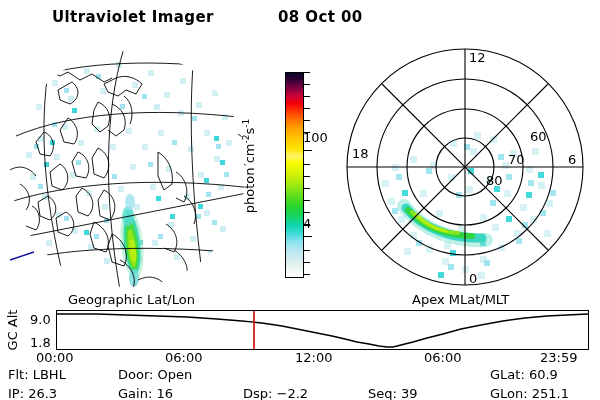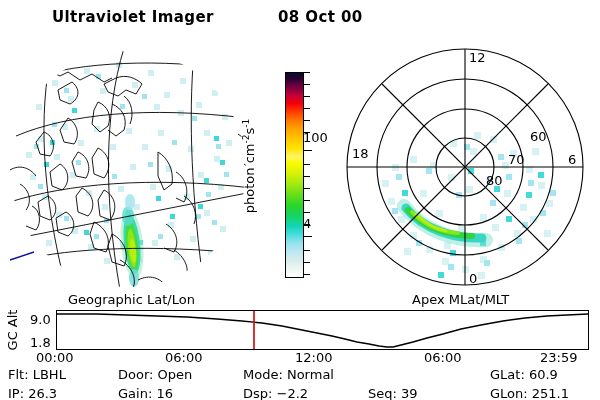--- a/index.html
+++ b/index.html
@@ -414,21 +414,20 @@
     <div class="xlab" style="left:36px">00:00</div>
     <div class="xlab" style="left:165px">06:00</div>
     <div class="xlab" style="left:295px">12:00</div>
     <div class="xlab" style="left:424px">06:00</div>
     <div class="xlab" style="left:540px">23:59</div>
   </div>
 
   <div class="foot">
     <div class="r1 c1">Flt: LBHL</div>
     <div class="r1 c2">Door: Open</div>
-    <div class="r1 c3">Mode: Normal</div>
     <div class="r1 c5">GLat:  60.9</div>
 
     <div class="r2 c1">IP: 26.3</div>
     <div class="r2 c2">Gain: 16</div>
     <div class="r2 c3">Dsp:   −2.2</div>
     <div class="r2 c4">Seq: 39</div>
     <div class="r2 c5">GLon: 251.1</div>
   </div>
 
 </div>

